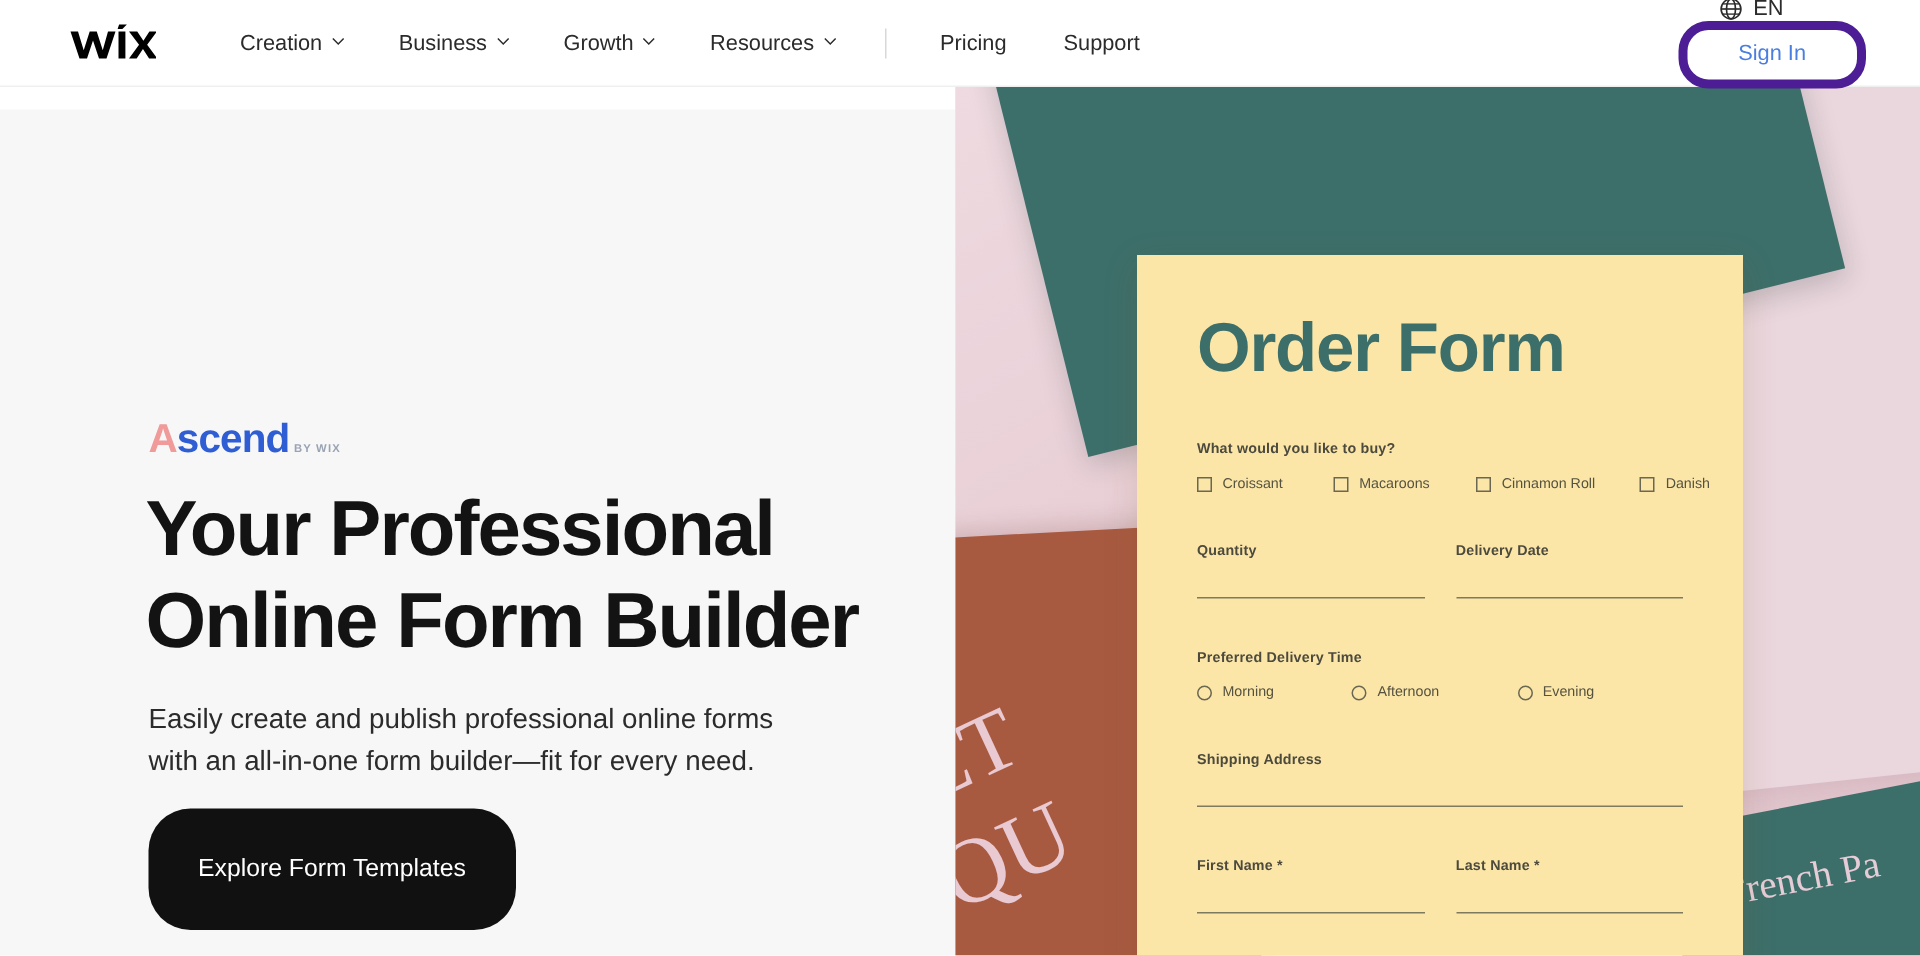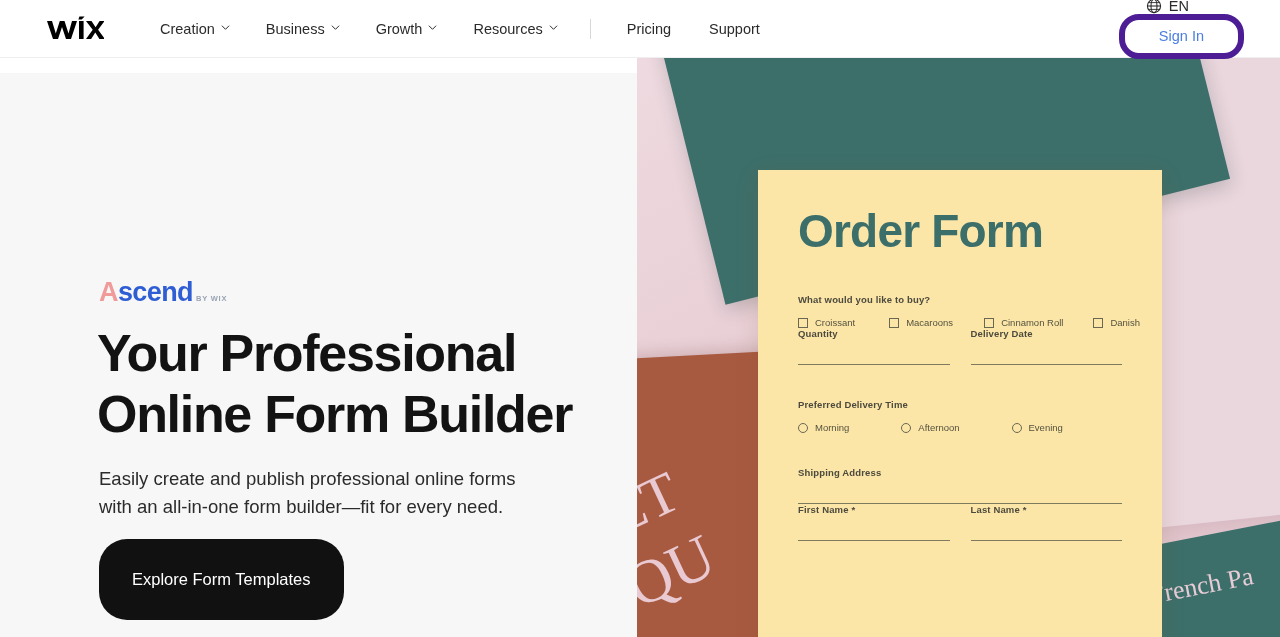--- a/index.html
+++ b/index.html
@@ -233,21 +233,21 @@
   .radio {
     width: 10px; height: 10px;
     border: 1.2px solid #6a6752;
     border-radius: 50%;
     background: transparent;
     display: block;
   }
   .opt-label { font-size: 9.5px; color: #55523f; white-space: nowrap; }
 
   .two-col {
-    display: flex; gap: 21px;  align-items: center;
+    display: flex; gap: 21px; margin-top: 34px; align-items: center;
   }
   .col { flex: 1; }
   .underline {
     border-bottom: 1px solid #7d7a5e;
     height: 26px;
     cursor: text;
   }
   .full-col { margin-top: 34px; }
 
   .radio-gap-1 { margin-right: 52px; }

